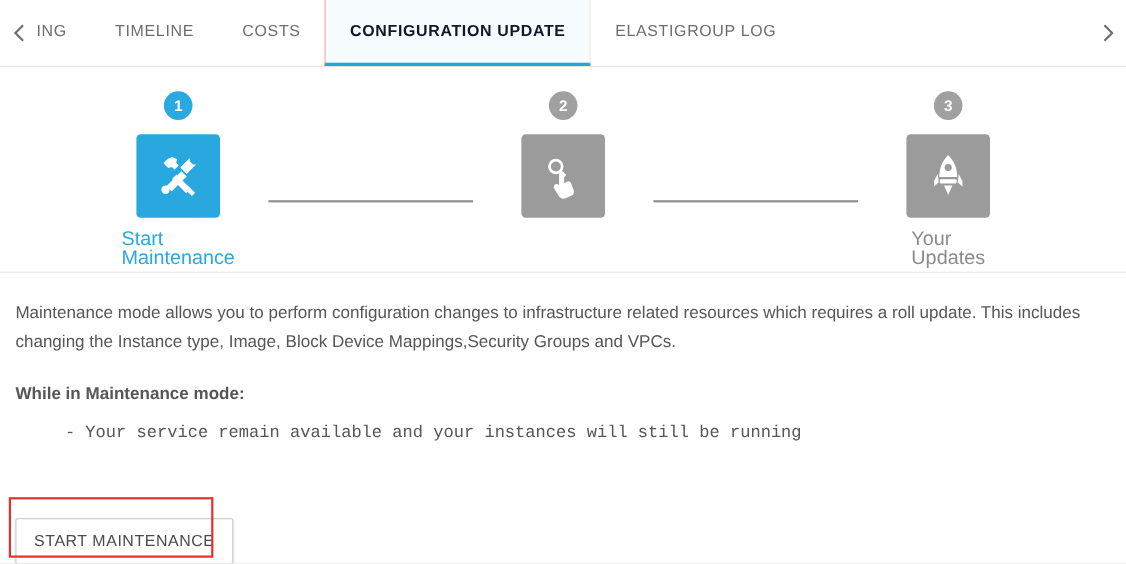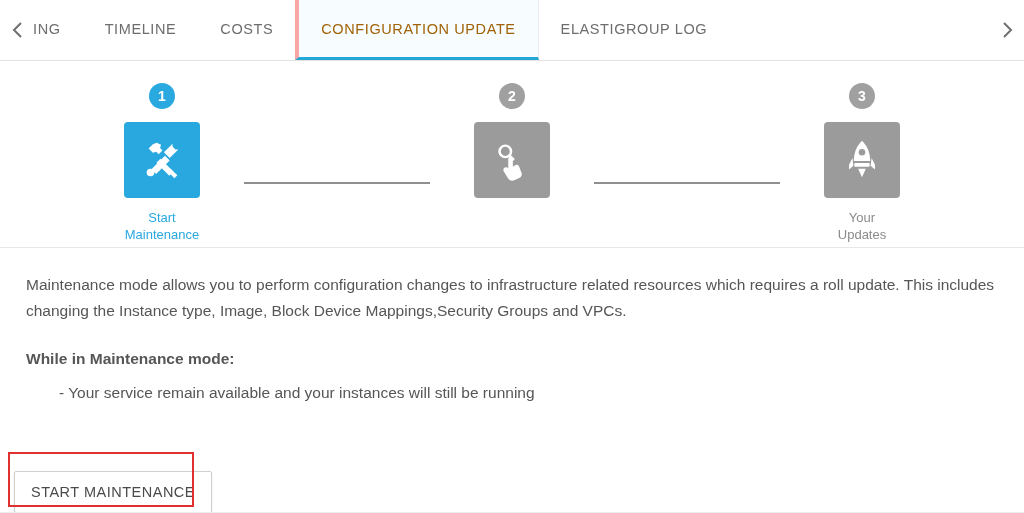--- a/index.html
+++ b/index.html
@@ -61,25 +61,26 @@
     color: #6d6d6d;
     white-space: nowrap;
     box-sizing: border-box;
     border-bottom: 3px solid transparent;
   }
   .tab.clipped {
     padding-left: 0;
     margin-left: -12px;
   }
   .tab.active {
-    color: #a16207;
+    color: #0f172a;
     border-bottom: 3px solid #23a7d6;
     background: #f7fcfe;
-    border-left: 4px solid #fca5a5;
+    border-left: 1px solid #fca5a5;
     border-right: 1px solid #ededed;
+    font-weight: bold;
   }
 
   
   .stepper-wrap {
     position: relative;
     height: 186px;
     border-bottom: 1px solid #e8e8e8;
     flex: 0 0 auto;
     background: #fff;
   }
@@ -121,23 +122,22 @@
     background: #9b9b9b;
     display: flex;
     align-items: center;
     justify-content: center;
   }
   .step.active .step-box { background: #29a8e0; }
   .step-box svg { display: block; }
 
   .step-label {
     margin-top: 11px;
-    font-size: 13px;
+    font-size: 18px;
     line-height: 17px;
-    text-align: center;
     color: #8b8b8b;
   }
   .step.active .step-label { color: #29a8e0; }
 
   .connector {
     flex: 0 0 auto;
     width: 186px;
     height: 2px;
     background: #8f8f8f;
     margin-top: 99px;
@@ -146,28 +146,29 @@
   
   .content {
     flex: 1 1 auto;
     padding: 24px 14px 0 14px;
     box-sizing: border-box;
     font-size: 15.5px;
     line-height: 26px;
     color: #565656;
   }
   .para {
-    margin: 0 0 22px 12px;
+    margin: 0 0 22px 0;
     max-width: 1000px;
   }
   .para.tight { margin-bottom: 8px; font-weight: bold; }
   .bullets {
     margin: 0 0 32px 0;
     padding: 0;
     list-style: none;
+    font-family: Liberation Mono, monospace;
   }
   .bullets li {
     padding-left: 45px;
     line-height: 26px;
     margin-bottom: 2px;
   }
 
   
   .btn-row {
     padding: 0 14px 0 14px;

